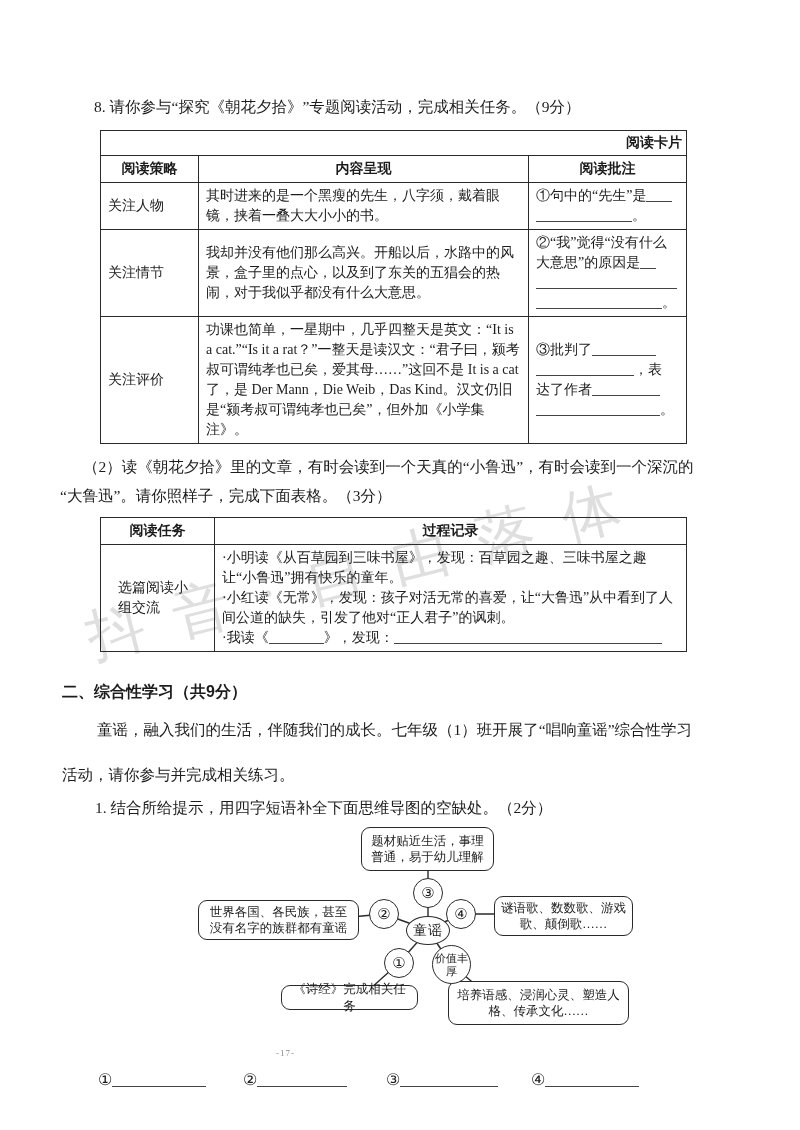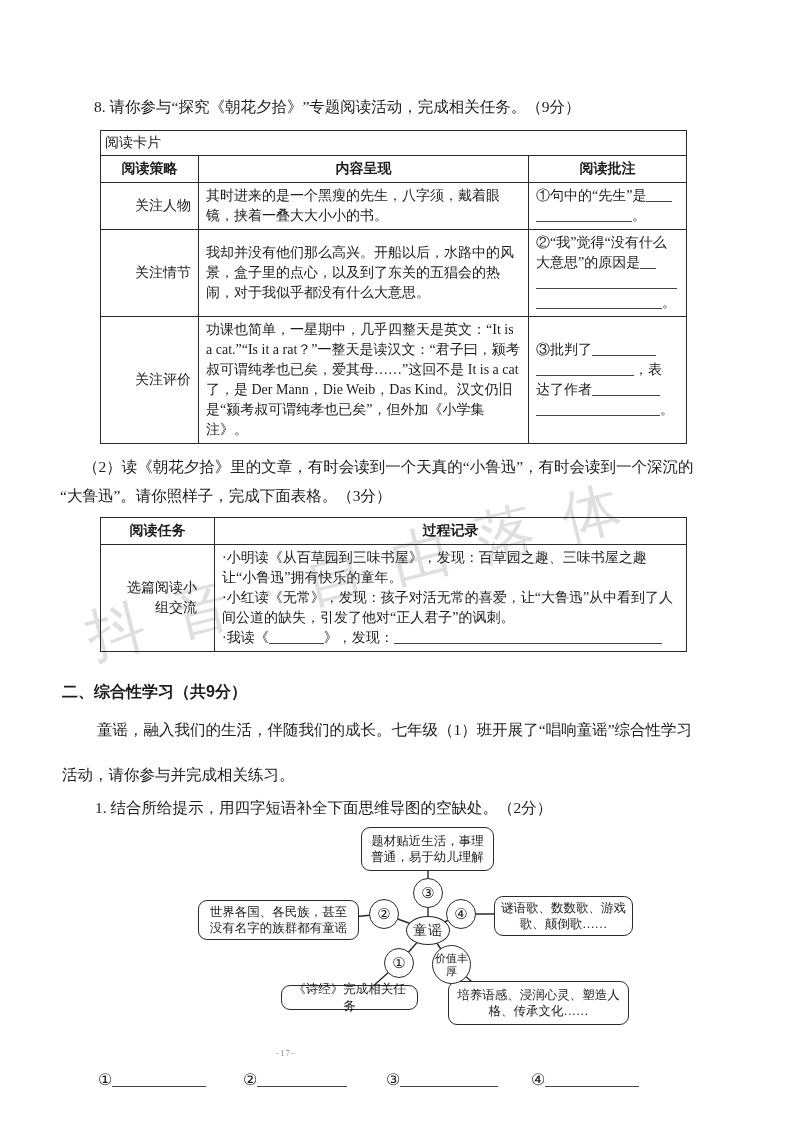--- a/index.html
+++ b/index.html
@@ -19,23 +19,23 @@
     pointer-events:none; z-index:1;
   }
   .content { position:absolute; inset:0; z-index:2; }
   .line { font-size:15.5px; line-height:21px; }
   .q8-title { margin:96px 40px 0 94px; }
   .part1 { margin:18px 20px 0 76px; }
 
   
   table { border-collapse:collapse; table-layout:fixed; width:586px; margin-left:100px; background:transparent; }
   td { border:1.4px solid #2a2a2a; font-size:14px; line-height:20px; padding:3px 7px; vertical-align:middle; }
-  .t-caption { text-align:left; font-weight:400; padding:2px 4px; }
+  .t-caption { text-align:right; font-weight:700; padding:2px 4px; }
   .t-head { text-align:center; font-weight:600; }
-  .col-strategy { text-align:right; }
+  .col-strategy { text-align:left; }
   .bl { display:inline-block; border-bottom:1.2px solid #444; height:15px; vertical-align:baseline; margin-bottom:-2px; }
 
   .part2-l1 { margin:12px 30px 0 60px; text-indent:23px; }
   .part2-l2 { margin:8px 30px 0 60px; }
   .tbl2 { margin-top:11px; }
 
   .sec2-title { margin:30px 0 0 62px; font-family:"Liberation Sans","DejaVu Sans",sans-serif; font-weight:bold; font-size:16px; }
   .para-l1 { margin:16px 30px 0 97px; }
   .para-l2 { margin:24px 30px 0 62px; }
   .q1-line { margin:12px 30px 0 95px; }

